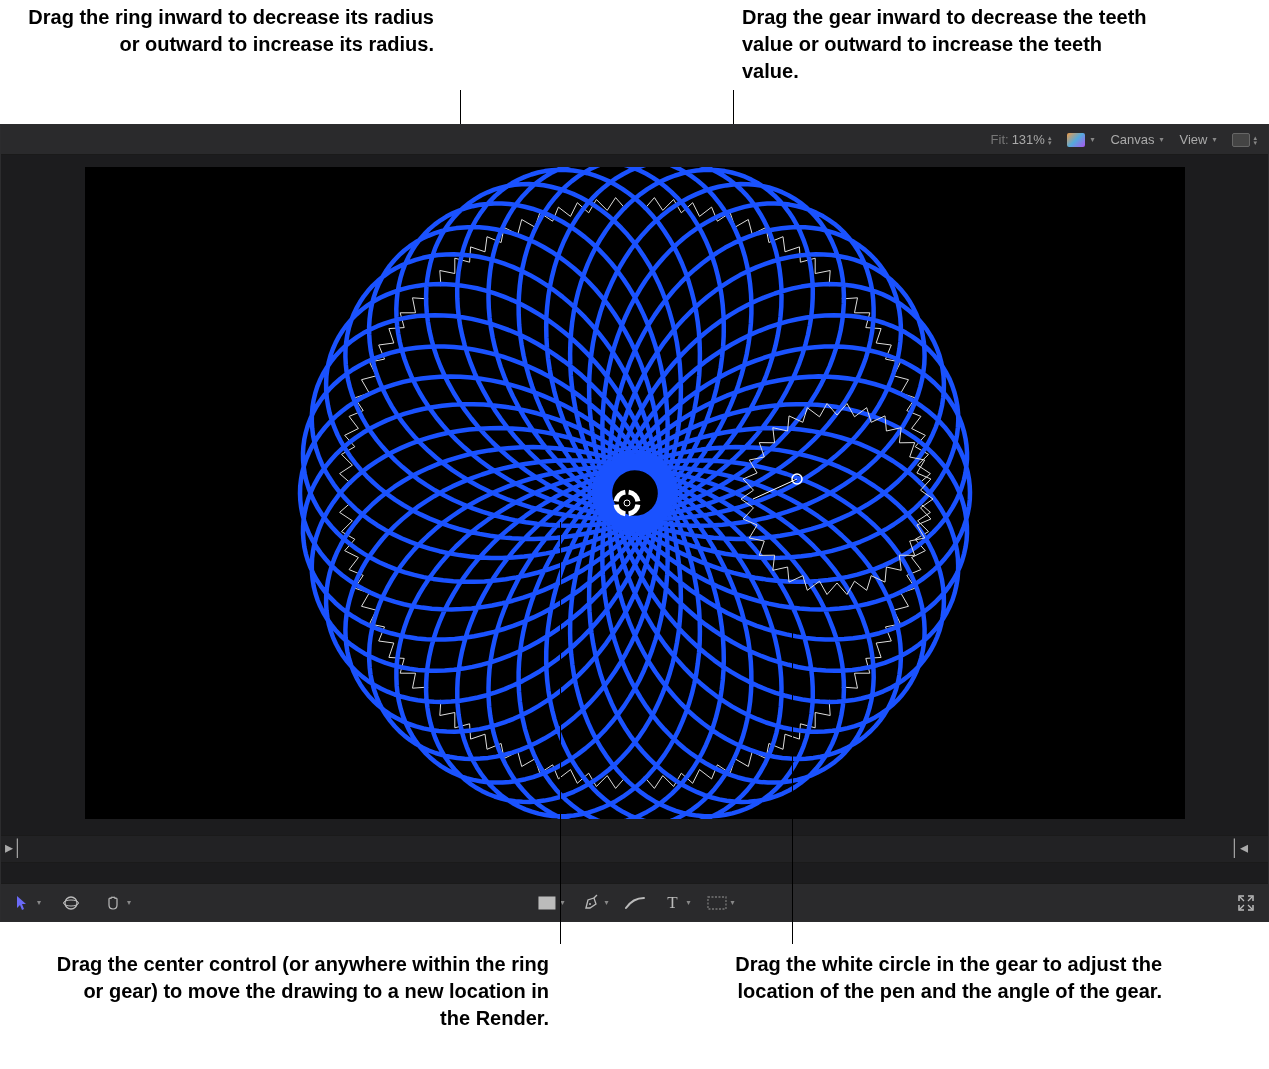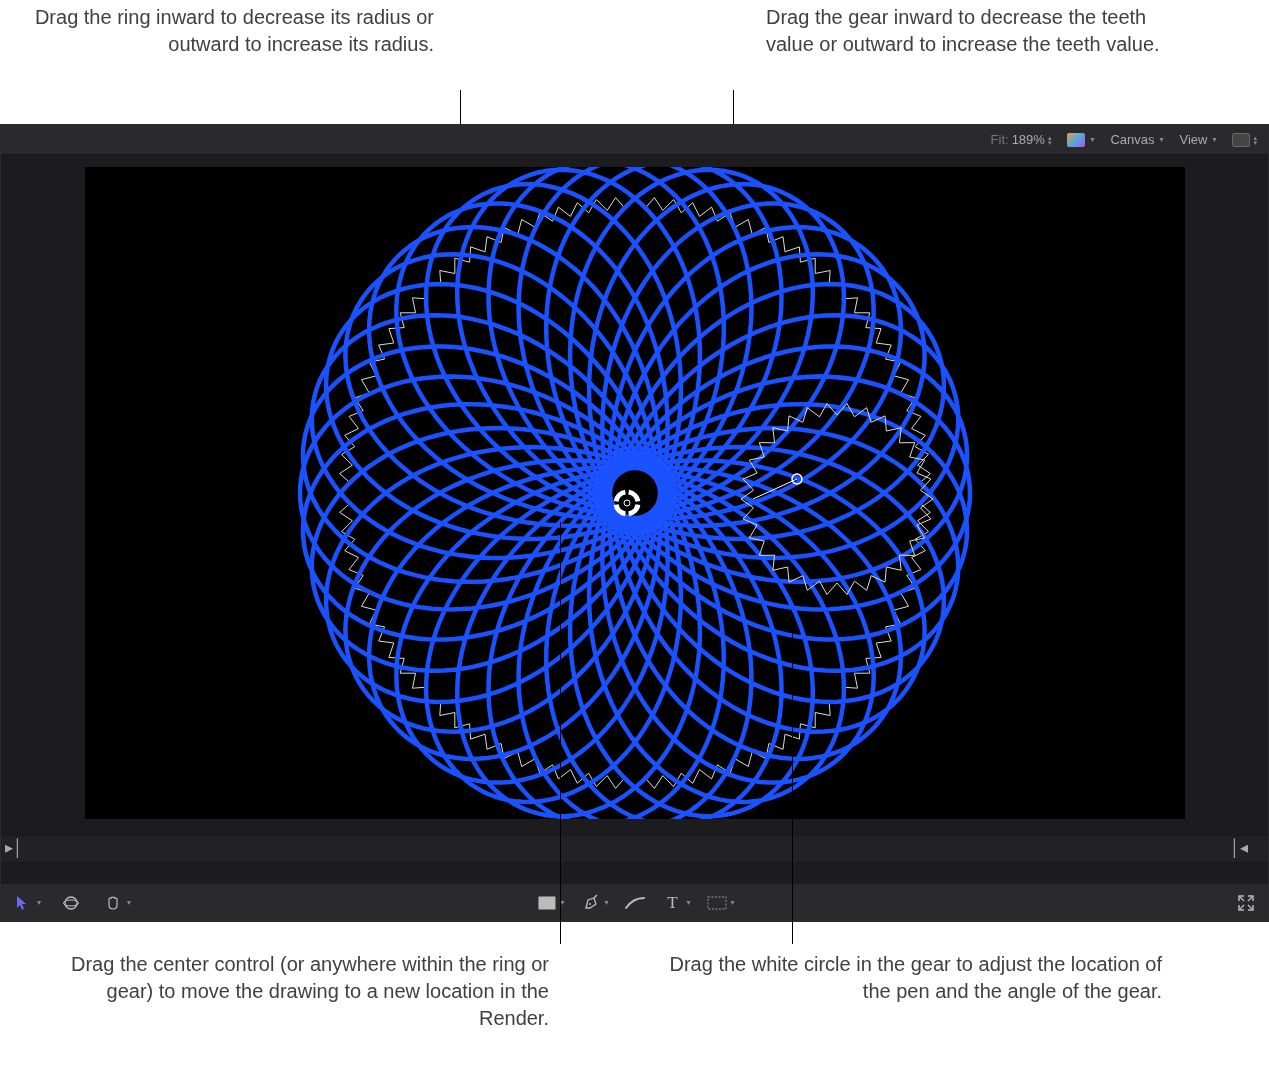--- a/index.html
+++ b/index.html
@@ -8,24 +8,25 @@
       background: #fff;
       width: 1269px;
       height: 1069px;
       overflow: hidden;
       position: relative;
     }
     .callout {
       position: absolute;
       font-size: 20px;
       line-height: 1.35;
-      color: #404040;
+      color: #000000;
+      font-weight: bold;
     }
     .callout.top-left { right: 835px; top: 4px; text-align: right; width: 430px; }
-    .callout.top-right { left: 742px; top: 4px; text-align: left; width: 420px; margin-left: 24px; }
+    .callout.top-right { left: 742px; top: 4px; text-align: left; width: 420px; }
     .callout.bottom-left { right: 720px; top: 951px; text-align: right; width: 500px; }
     .callout.bottom-right { left: 662px; top: 951px; text-align: right; width: 500px; }
     .leader {
       position: absolute;
       background: #000;
     }
     .leader.v { width: 1px; }
     .app-window {
       position: absolute;
       top: 124px;
@@ -123,21 +124,21 @@
 <div class="callout top-right">Drag the gear inward to decrease the teeth value or outward to increase the teeth value.</div>
 
 <div class="leader v" style="left:460px; top:90px; height:98px;"></div>
 <div class="leader v" style="left:733px; top:90px; height:315px;"></div>
 
 <div class="app-window">
 
   <div class="viewer-top-bar">
     <div class="tbitem">
       <span class="label-dim">Fit:</span>
-      <span>189%</span>
+      <span>131%</span>
       <span class="stepper-arrows">
           <span>▴</span>
           <span>▾</span>
         </span>
     </div>
     <div class="tbitem">
       <span class="color-swatch"></span>
       <span class="chev-down">▾</span>
     </div>
     <div class="tbitem">

